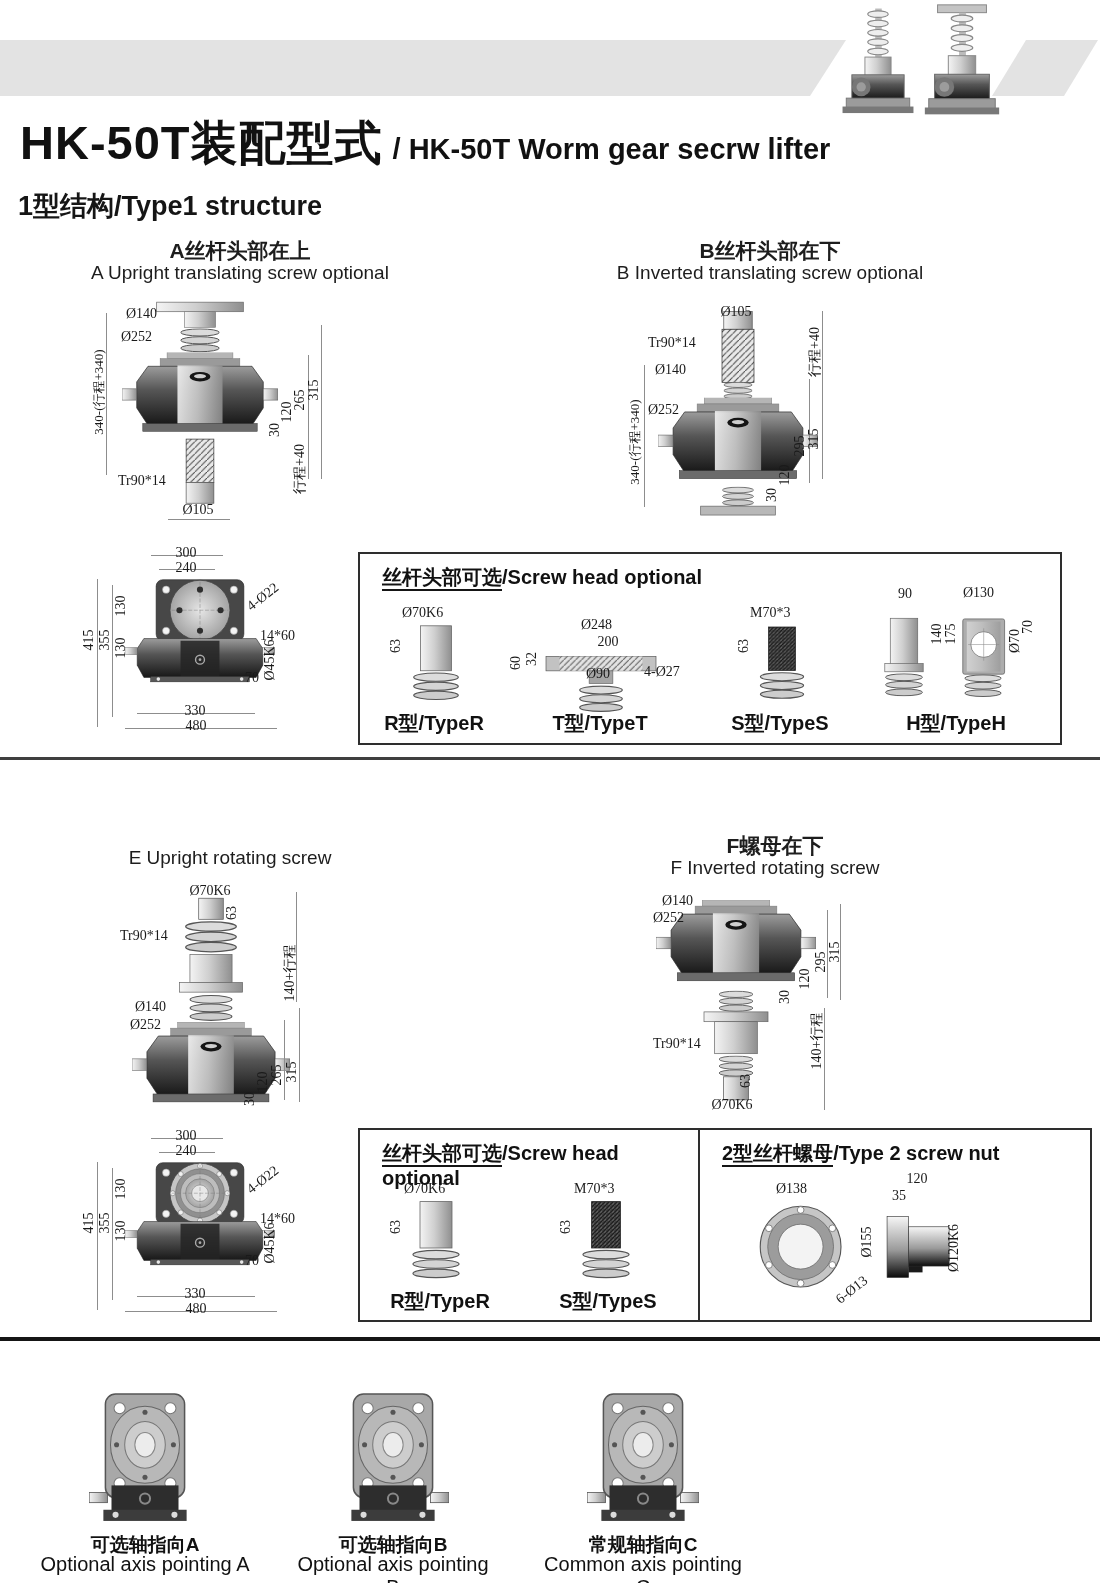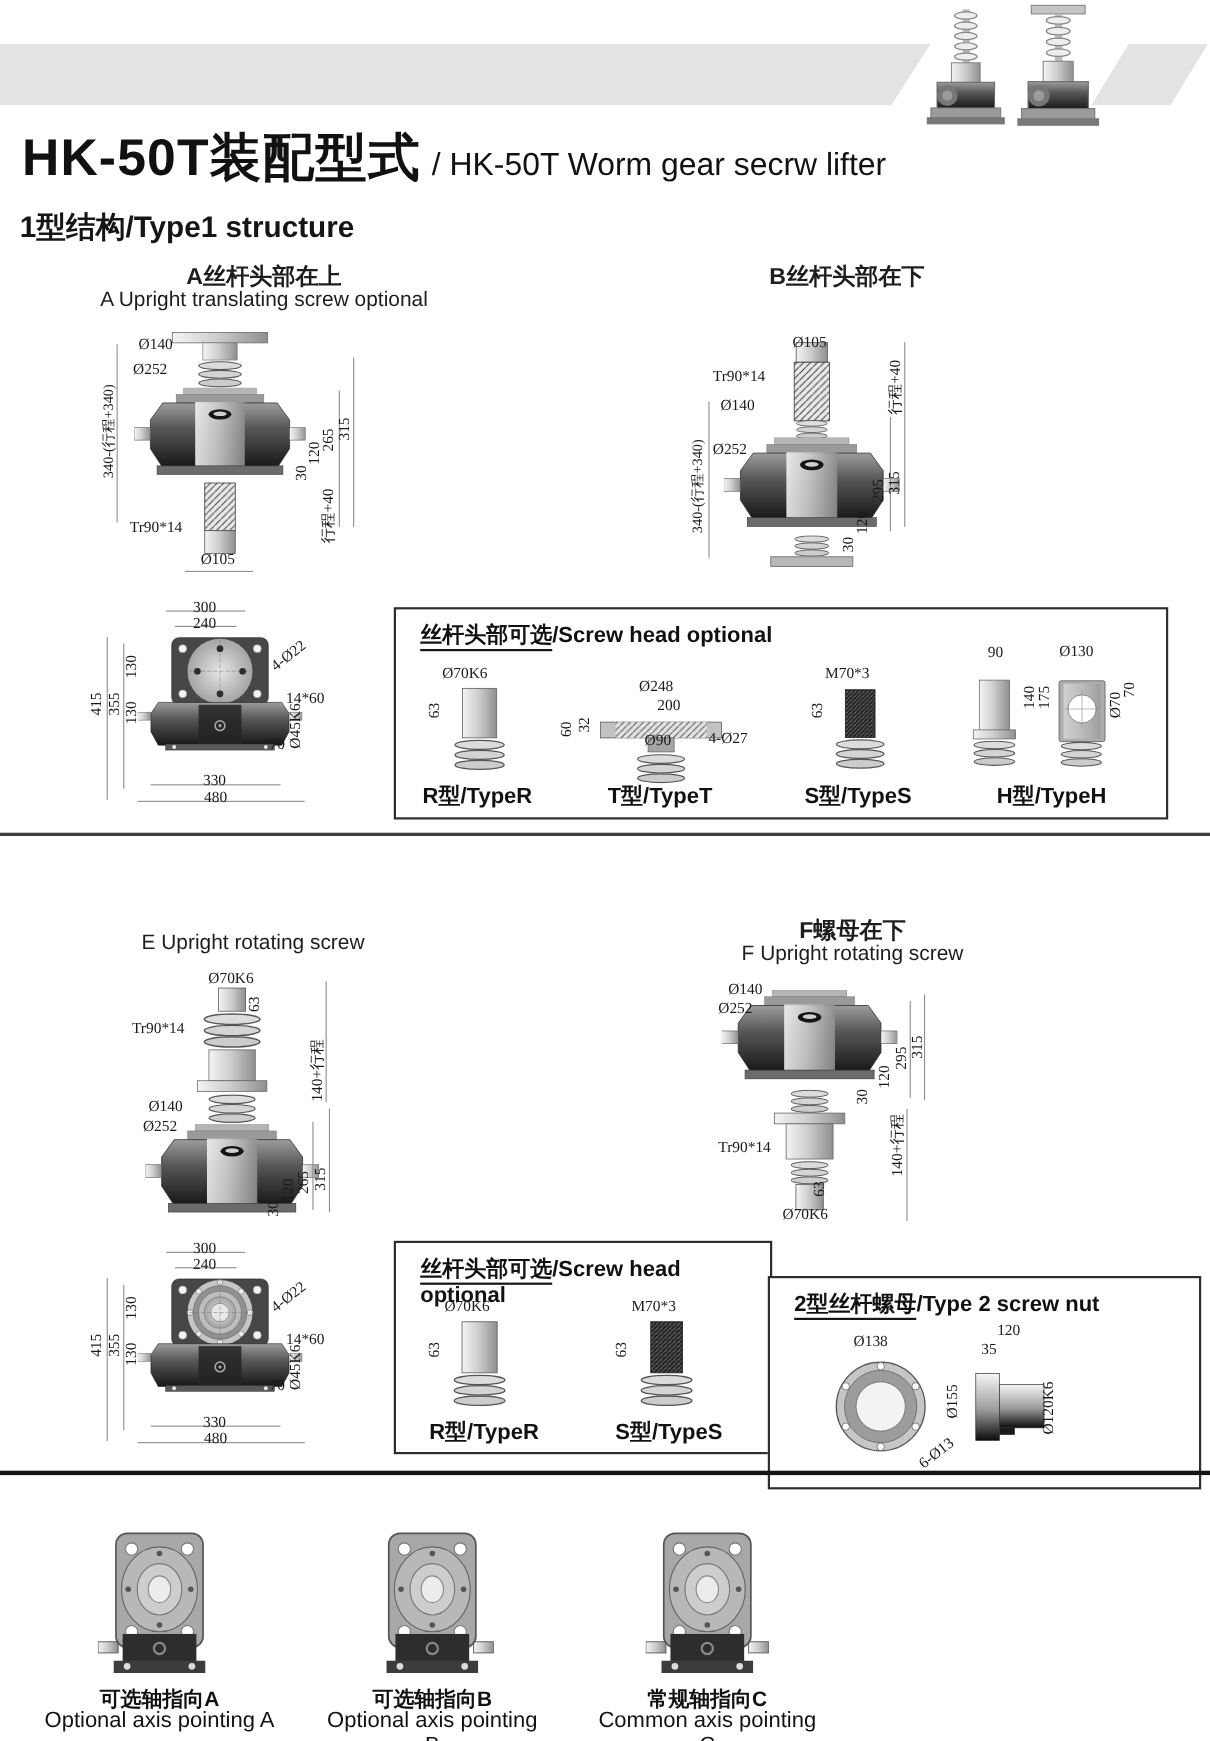--- a/index.html
+++ b/index.html
@@ -16,21 +16,21 @@
   
   .lh,.lv { position:absolute; background:#8d8d8d; }
   .lh { height:1px; } .lv { width:1px; }
   
   .band { position:absolute; top:40px; height:56px; background:#e3e3e3; }
   #band-l { left:0; width:846px; clip-path:polygon(0 0,100% 0,calc(100% - 36px) 100%,0 100%); }
   #band-r { left:992px; width:106px; clip-path:polygon(34px 0,100% 0,calc(100% - 34px) 100%,0 100%); }
   .band-title { position:absolute; left:26px; top:46px; font-size:33px; font-weight:700; font-style:italic; color:#1c1c1c; }
   .page-title { position:absolute; left:20px; top:112px; white-space:nowrap; }
   .page-title .zh { font-size:47px; font-weight:800; letter-spacing:1px; }
-  .page-title .en { font-size:29px; font-weight:400; margin-left:10px; }
+  .page-title .en { font-size:29px; font-weight:700; margin-left:10px; }
   .sec-h { position:absolute; font-size:27px; font-weight:800; color:#151515; }
   .dwg { position:absolute; }
   .dwg-tzh { position:absolute; left:0; right:0; top:0; text-align:center; font-size:21px; font-weight:600; color:#1d1d1d; }
   .dwg-ten { position:absolute; left:0; right:0; top:25px; text-align:center; font-size:19px; color:#1d1d1d; }
   .box { position:absolute; border:2px solid #2e2e2e; background:#fff; }
   .box-t { position:absolute; left:22px; top:10px; font-size:20px; font-weight:700; color:#111; }
   .uz { border-bottom:2px solid #151515; padding-bottom:1px; }
   .cap { position:absolute; transform:translateX(-50%); font-size:20px; font-weight:700; white-space:nowrap; }
   .divider { position:absolute; left:0; width:1100px; background:#3f3f3f; }
   .shaft-item { position:absolute; width:210px; }
@@ -231,20 +231,21 @@
     <span class="vdim" style="left:260px;top:163px">265</span>
     <span class="vdim" style="left:247px;top:175px">120</span>
     <span class="vdim" style="left:235px;top:193px">30</span>
     <span class="vdim" style="left:260px;top:232px">行程+40</span>
     <span class="dim" style="left:78px;top:237px">Tr90*14</span>
     <span class="cdim" style="left:158px;top:266px">Ø105</span>
   </div>
 
   <div class="dwg" style="left:560px;top:237px;width:420px;height:305px">
     <div class="dwg-tzh">B丝杆头部在下</div>
+    <div class="dwg-ten">B Inverted translating screw optional</div>
     <svg style="position:absolute;left:98px;top:66px" width="160" height="225" viewBox="0 0 180 240">
       <rect x="74" y="3" width="32" height="20" fill="url(#gH)" stroke="#555" stroke-width="0.8"></rect>
       <rect x="72" y="23" width="36" height="60" fill="url(#pH)" stroke="#333" stroke-width="0.8"></rect>
       <use href="#sCoil" x="62" y="82" width="56" height="20"></use>
       <use href="#sGbox" x="0" y="100" width="180" height="100"></use>
       <use href="#sCoil" x="62" y="200" width="56" height="22"></use>
       <rect x="48" y="222" width="84" height="10" fill="#b8b8b8" stroke="#666" stroke-width="0.8"></rect>
     </svg>
     <div class="lv" style="left:84px;top:128px;height:142px"></div>
     <div class="lv" style="left:262px;top:74px;height:168px"></div>
@@ -365,21 +366,21 @@
     <span class="dim" style="left:115px;top:178px">Ø140</span>
     <span class="dim" style="left:110px;top:196px">Ø252</span>
     <span class="vdim" style="left:272px;top:250px">315</span>
     <span class="vdim" style="left:257px;top:253px">265</span>
     <span class="vdim" style="left:243px;top:260px">120</span>
     <span class="vdim" style="left:230px;top:277px">30</span>
   </div>
 
   <div class="dwg" style="left:560px;top:832px;width:430px;height:300px">
     <div class="dwg-tzh">F螺母在下</div>
-    <div class="dwg-ten">F Upright rotating screw</div>
+    <div class="dwg-ten">F Inverted rotating screw</div>
     <svg style="position:absolute;left:96px;top:66px" width="160" height="218" viewBox="0 0 180 245">
       <use href="#sGbox" x="0" y="2" width="180" height="100"></use>
       <use href="#sCoil" x="62" y="104" width="56" height="24"></use>
       <rect x="54" y="128" width="72" height="11" fill="url(#gH)" stroke="#666" stroke-width="0.8"></rect>
       <rect x="66" y="139" width="48" height="36" fill="url(#gH)" stroke="#666" stroke-width="0.8"></rect>
       <use href="#sCoil" x="62" y="177" width="56" height="24"></use>
       <rect x="76" y="201" width="28" height="26" fill="url(#gH)" stroke="#555" stroke-width="0.8"></rect>
     </svg>
     <div class="lv" style="left:280px;top:72px;height:96px"></div>
     <div class="lv" style="left:267px;top:78px;height:88px"></div>
@@ -433,21 +434,21 @@
     <span class="cap" style="left:80px;top:158px">R型/TypeR</span>
     <svg style="position:absolute;left:214px;top:66px" width="64" height="88" viewBox="0 0 80 108">
       <rect x="22" y="6" width="36" height="58" fill="url(#pD)" stroke="#222"></rect>
       <use href="#sCoil" x="8" y="62" width="64" height="44"></use>
     </svg>
     <span class="dim" style="left:214px;top:52px">M70*3</span>
     <span class="vdim" style="left:206px;top:97px">63</span>
     <span class="cap" style="left:248px;top:158px">S型/TypeS</span>
   </div>
 
-  <div class="box" style="left:698px;top:1160px;width:390px;height:190px">
+  <div class="box" style="left:698px;top:1128px;width:390px;height:190px">
     <div class="box-t">
       <span class="uz">2型丝杆螺母</span><span>/Type 2 screw nut</span>
     </div>
     <svg style="position:absolute;left:58px;top:74px" width="86" height="86" viewBox="0 0 115 115">
       <circle cx="57" cy="57" r="54" fill="#c6c6c6" stroke="#555" stroke-width="1.5"></circle>
       <circle cx="57" cy="57" r="44" fill="#9c9c9c" stroke="#666"></circle>
       <circle cx="57" cy="57" r="30" fill="#f3f3f3" stroke="#666"></circle>
       <g fill="#fff" stroke="#666">
         <circle cx="57" cy="106" r="4.5"></circle>
           <circle cx="14.6" cy="81.5" r="4.5"></circle>

